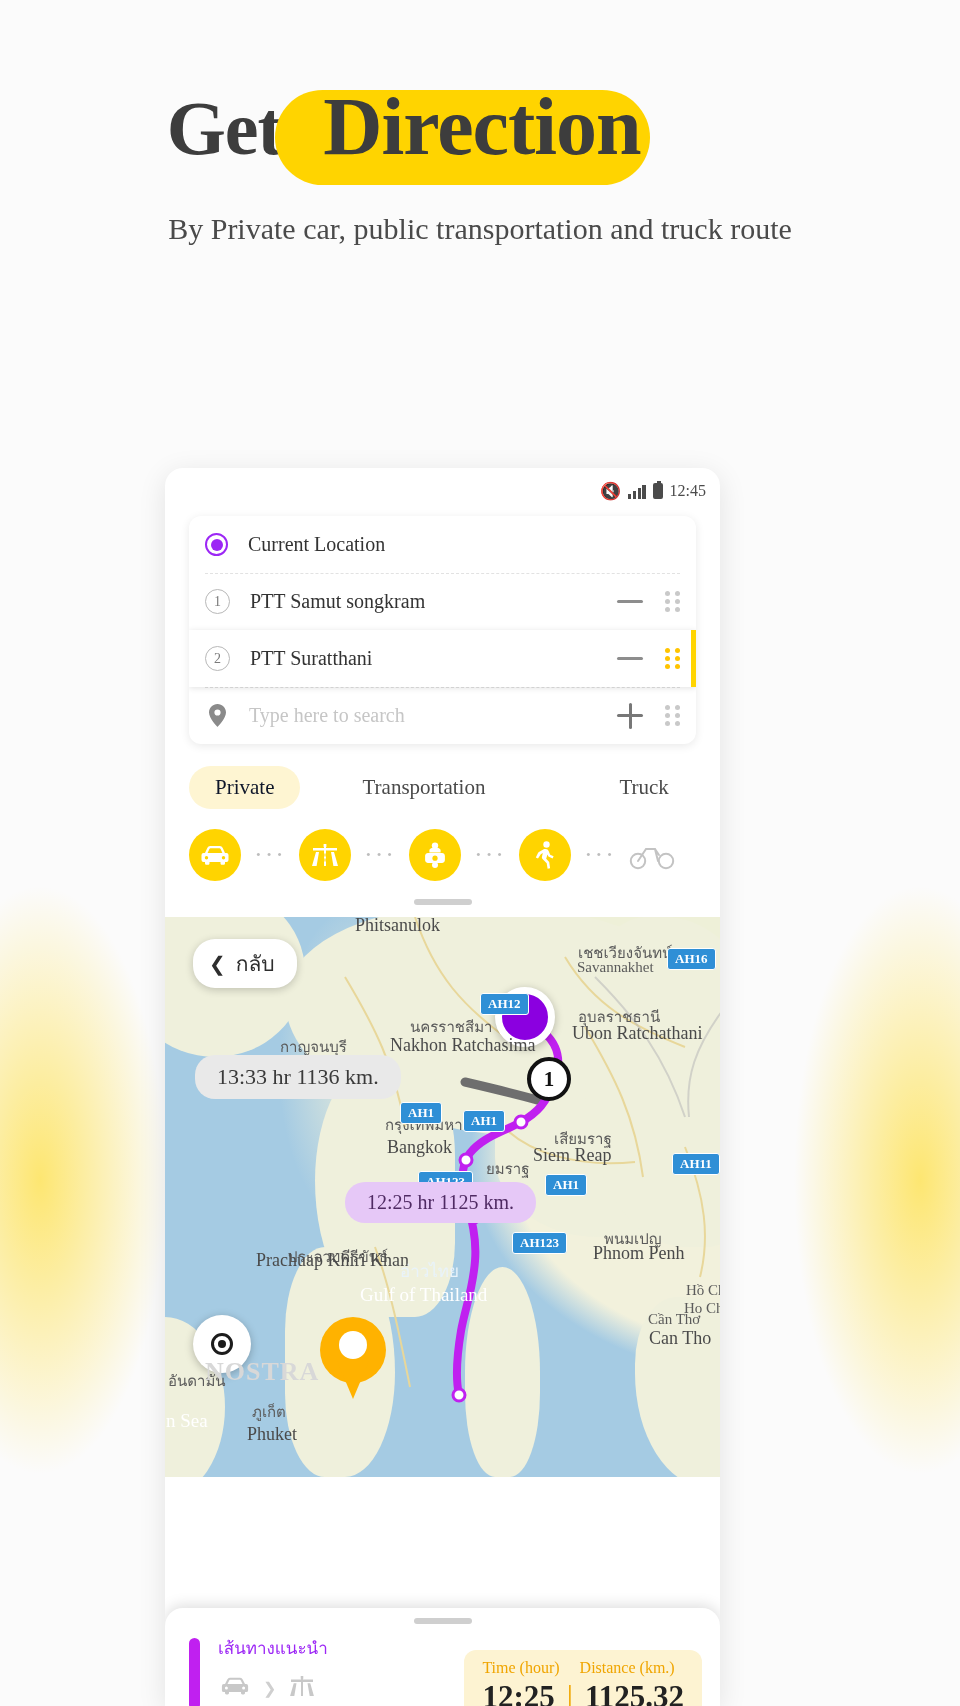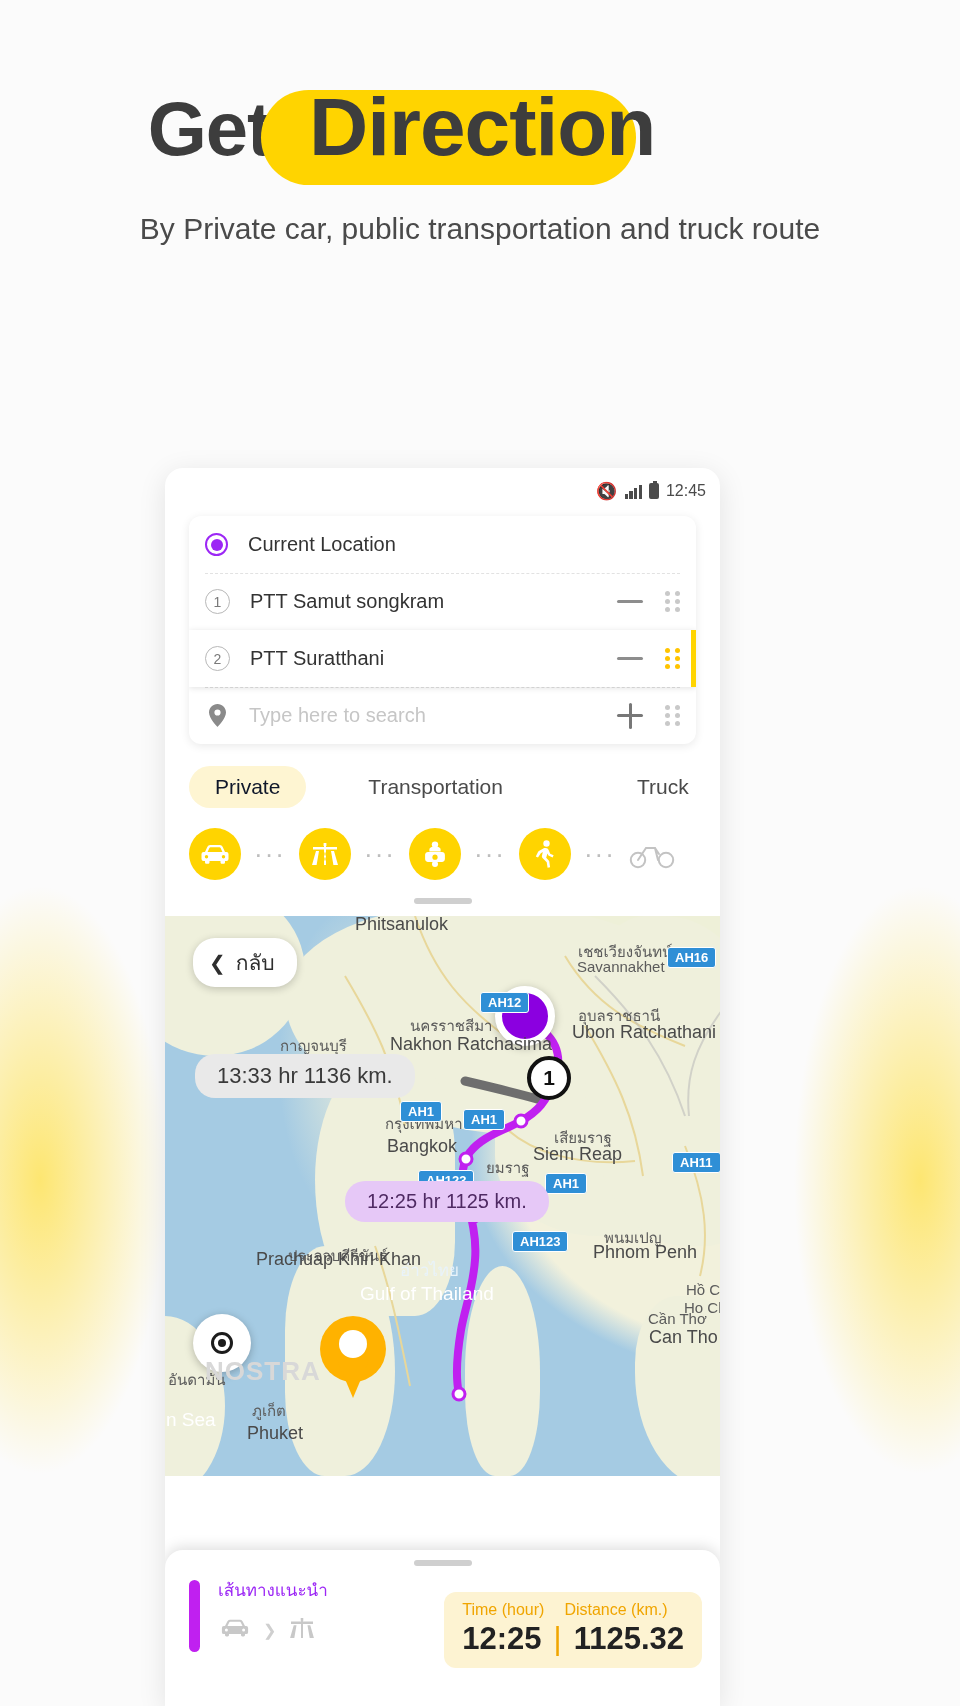--- a/index.html
+++ b/index.html
@@ -10,20 +10,21 @@
     overflow: hidden;
   }
   .page {
     position: relative;
     width: 960px; height: 1706px;
     background:
       radial-gradient(ellipse 180px 420px at 40px 1180px, rgba(255,213,0,.55), rgba(255,213,0,0) 70%),
       radial-gradient(ellipse 180px 420px at 920px 1180px, rgba(255,213,0,.55), rgba(255,213,0,0) 70%),
       #fbfbfb;
     overflow: hidden;
+    font-family: Liberation Serif, serif;
   }
 
   
   .headline { text-align: center; padding-top: 74px; }
   .hl-line { position: relative; display: inline-block; }
   .hl1 {
     font-size: 76px; font-weight: bold; color: #3d3d3d;
     letter-spacing: -1px; line-height: 1.0;
     margin-left: -190px;
   }
@@ -216,21 +217,21 @@
     position:absolute;left:17px;top:44px;width:32px;height:38px;background:#FFB200;
     clip-path: polygon(0 0,100% 0,50% 100%);
   }
   .destpin .hole{
     position:absolute;left:19px;top:14px;width:28px;height:28px;border-radius:50%;background:#fff;
   }
   .brandmark{position:absolute;left:40px;top:440px;color:#d8d8d8;font-size:26px;font-weight:600;letter-spacing:1px;}
 
   
   .sheet {
-    position:absolute; left:0; right:0; bottom:0; height:156px;
+    position:absolute; left:0; right:0; bottom:0; height:98px;
     background:#fff; border-radius:18px 18px 0 0;
     box-shadow:0 -3px 14px rgba(0,0,0,.13);
     padding: 0 18px;
   }
   .sheet-grab{width:58px;height:6px;border-radius:3px;background:#cfcfcf;margin:10px auto 0 auto;}
   .sheet-body{display:flex;align-items:flex-start;margin-top:10px;}
   .vbar{width:11px;height:72px;border-radius:6px;background:#C020F0;margin:4px 18px 0 6px;flex:0 0 auto;}
   .sheet-left{flex:1 1 auto;}
   .rt-title{color:#9C27F5;font-size:17px;}
   .rt-icons{display:flex;align-items:center;gap:11px;margin-top:14px;color:#c5c5c5;}

